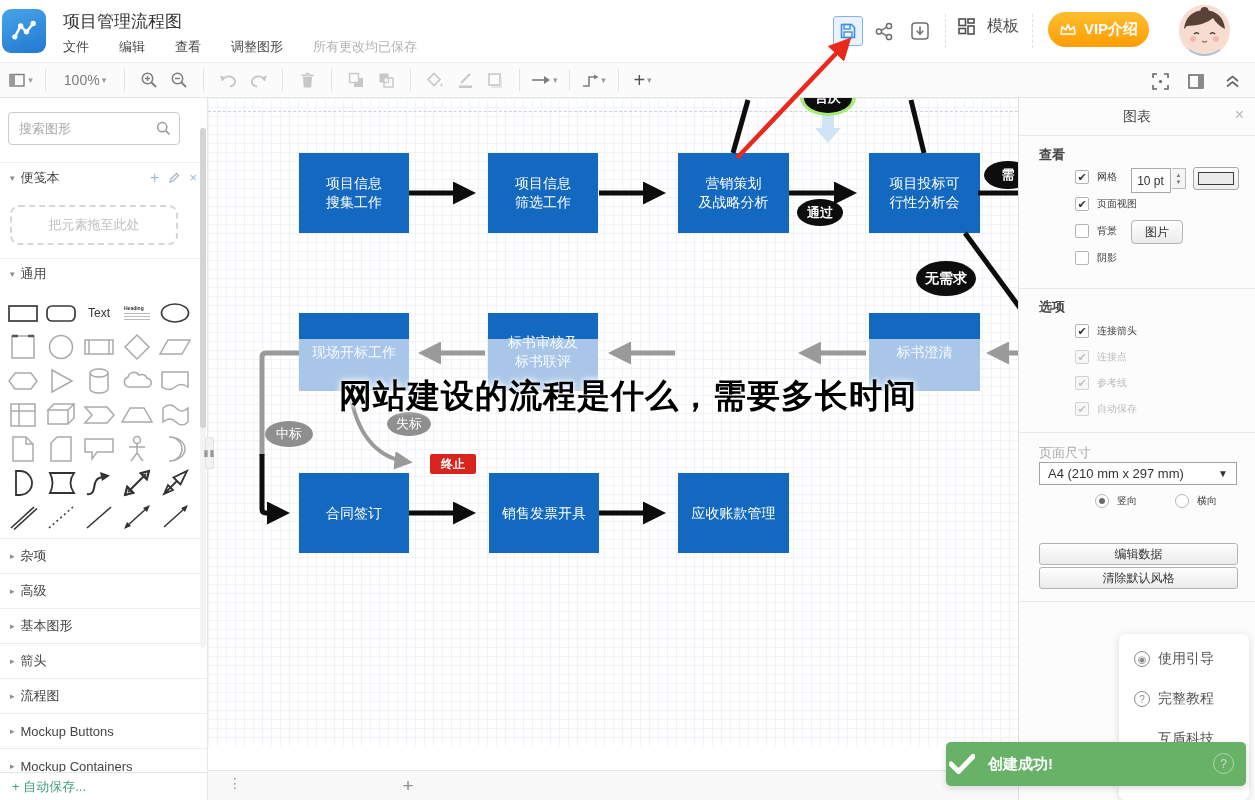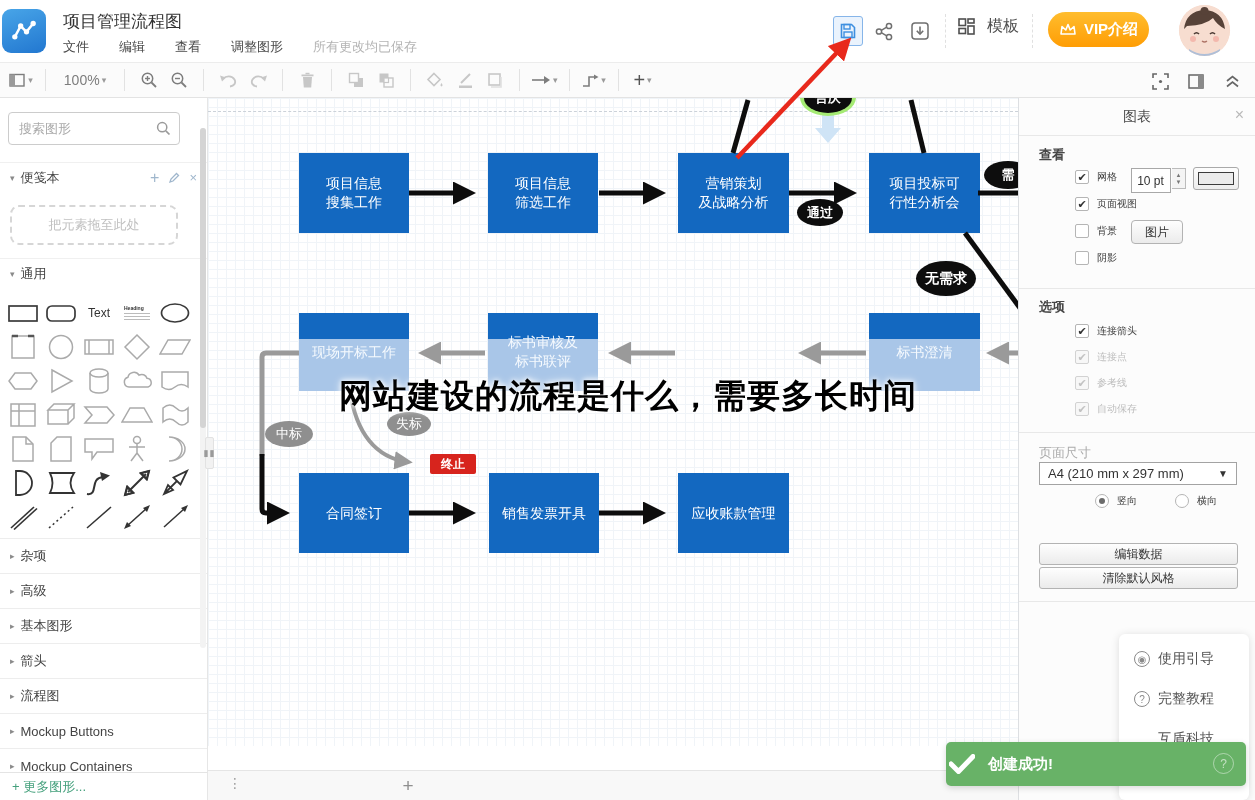--- a/index.html
+++ b/index.html
@@ -562,21 +562,21 @@
       <div class="cat-row">
           <span class="tri">▸</span>
           <span>Mockup Containers</span>
         </div>
     </div>
     <div id="side-scroll">
         <div id="side-thumb"></div>
       </div>
   </div>
   <div id="more-bar" class="abs">
-      <span>+ 更多图形...</span>
+      <span>+ 自动保存...</span>
     </div>
 
   <div id="canvas" class="abs">
     <div id="page-dash"></div>
 
     <svg id="canvas-svg" width="810" height="648" viewBox="0 0 810 648">
       <defs>
         <marker id="ab" markerWidth="4.6" markerHeight="4.6" refX="3.4" refY="2.3" orient="auto" markerUnits="strokeWidth">
             <path d="M0,0 L4.6,2.3 L0,4.6 Z" fill="#0d0d0d"></path>
           </marker>

